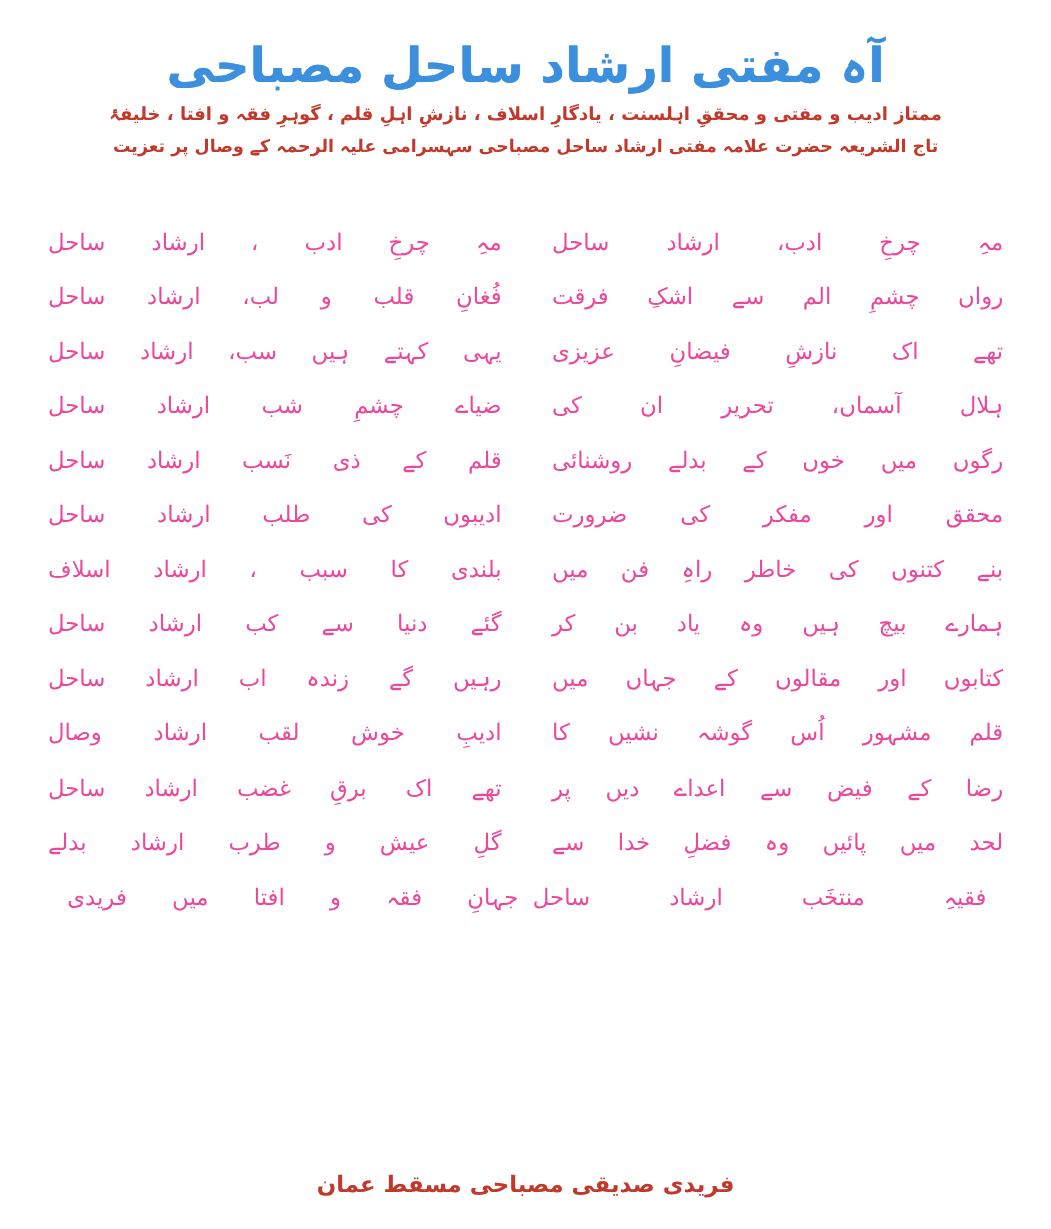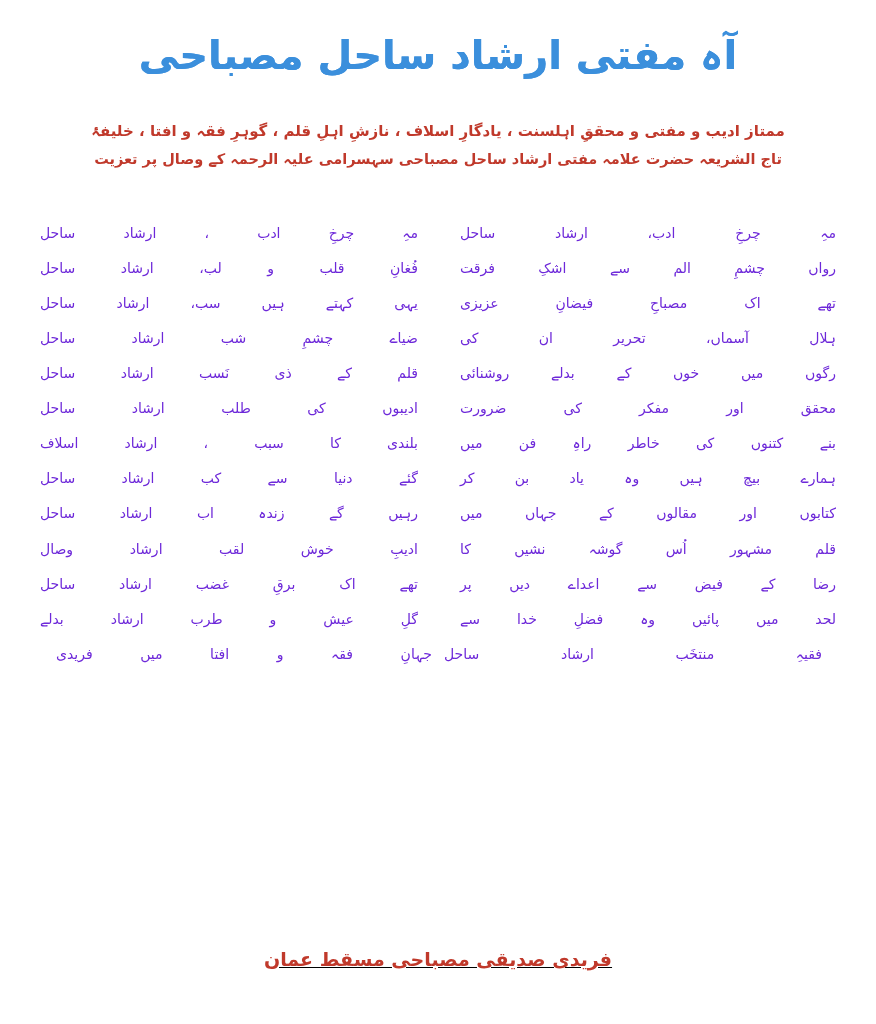--- a/index.html
+++ b/index.html
@@ -44,21 +44,20 @@
     line-height: 1.35;
     margin: 0;
     padding: 0 40px;
     text-shadow: 0 0 0.6px #3b8fdc;
   }
 
   
   .subtitle-block {
     width: 100%;
     text-align: center;
-    margin-top: 36px;
     padding: 0 46px;
     box-sizing: border-box;
   }
   .subtitle-line {
     direction: rtl;
     font-family: "DejaVu Sans", "Liberation Sans", sans-serif;
     font-size: 15px;
     font-weight: bold;
     color: #c0392b;
     line-height: 1.85;
@@ -84,41 +83,40 @@
     width: 100%;
     direction: rtl;
     margin-bottom: 6px;
   }
   .hemistich {
     flex: 1 1 50%;
     direction: rtl;
     text-align: justify;
     text-align-last: justify;
     font-family: "DejaVu Sans", "Liberation Sans", sans-serif;
-    font-size: 14px;
-    color: #6d28d9;
+    font-size: 19px;
+    color: #ec4899;
     line-height: 2.08;
     white-space: normal;
     padding: 0 6px;
     box-sizing: border-box;
   }
   .hemistich.first {
     padding-left: 22px;
   }
   .hemistich.second {
     padding-right: 20px;
   }
 
   
   .footer-block {
     width: 100%;
     text-align: center;
-    padding-bottom: 54px;
+    padding-bottom: 26px;
     margin-top: 16px;
-    text-decoration: underline;
   }
   .signature {
     direction: rtl;
     font-family: "DejaVu Sans", "Liberation Sans", sans-serif;
     font-size: 19px;
     font-weight: bold;
     color: #c0392b;
     margin: 0;
     letter-spacing: 0.3px;
   }
@@ -143,21 +141,21 @@
       <div class="hemistich first">مہِ چرخِ ادب، ارشاد ساحل</div>
       <div class="hemistich second">مہِ چرخِ ادب ، ارشاد ساحل</div>
     </div>
 
     <div class="couplet-row">
       <div class="hemistich first">رواں چشمِ الم سے اشکِ فرقت</div>
       <div class="hemistich second">فُغانِ قلب و لب، ارشاد ساحل</div>
     </div>
 
     <div class="couplet-row">
-      <div class="hemistich first">تھے اک مصباحِ فیضانِ عزیزی</div>
+      <div class="hemistich first">تھے اک نازشِ فیضانِ عزیزی</div>
       <div class="hemistich second">یہی کہتے ہیں سب، ارشاد ساحل</div>
     </div>
 
     <div class="couplet-row">
       <div class="hemistich first">ہلال آسماں، تحریر ان کی</div>
       <div class="hemistich second">ضیاے چشمِ شب ارشاد ساحل</div>
     </div>
 
     <div class="couplet-row">
       <div class="hemistich first">رگوں میں خوں کے بدلے روشنائی</div>

